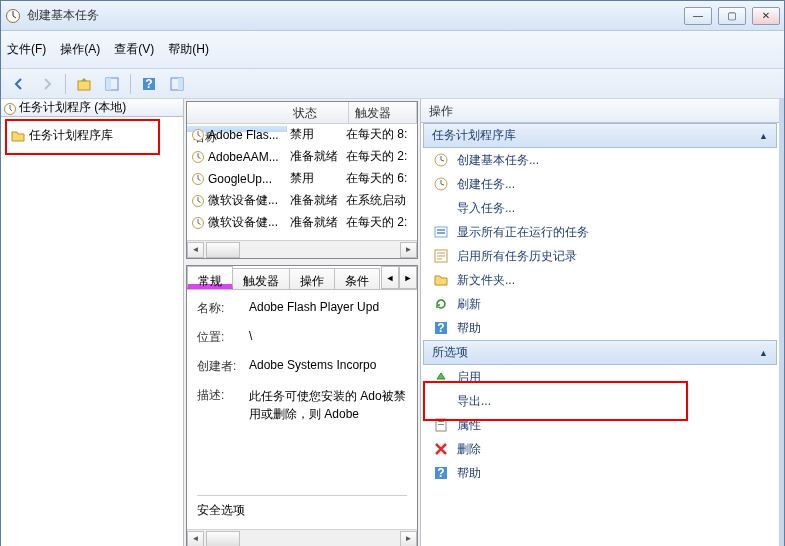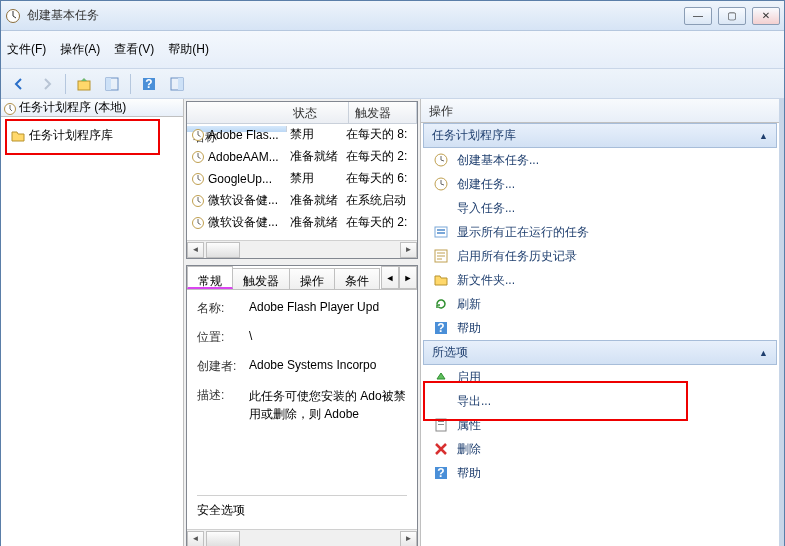--- a/index.html
+++ b/index.html
@@ -30,21 +30,21 @@
 .gh-cell.selected { background: linear-gradient(#d5e8fb,#bcd8f5); }
 .grid-body { overflow:hidden; flex:1; }
 .grid-row { display:flex; height:22px; align-items:center; border-bottom: 1px solid transparent; padding-left:4px;}
 .gr-cell { overflow:hidden; white-space:nowrap; padding-right:4px;}
 .clock-icon { width:14px; height:14px; margin-right:3px; display:inline-block; flex-shrink:0;}
 .hscroll { height:18px; background:#f0f0f0; border-top:1px solid #d0d0d0; display:flex; align-items:center;}
 .hs-btn { width:17px; height:16px; border:1px solid #c0c0c0; background:linear-gradient(#fdfdfd,#e8e8e8); display:flex; align-items:center; justify-content:center; font-size:8px; color:#555;}
 .hs-thumb { width:34px; height:16px; border:1px solid #c0c0c0; background:linear-gradient(#fdfdfd,#e0e0e0); margin-left:2px;}
 .tabs { display:flex; height:24px; background:#fff; border-bottom:1px solid #c0c0c0;}
 .tab { padding:4px 10px; border:1px solid #c0c0c0; border-bottom:none; background:linear-gradient(#fdfdfd,#efefef); margin-right:-1px; margin-top:2px;}
-.tab.active { background:#fff; margin-top:0; padding-top:6px; border-bottom:2px solid #d946ef; position:relative; z-index:1;}
+.tab.active { background:#fff; margin-top:0; padding-top:6px; border-bottom:5px solid #d946ef; position:relative; z-index:1;}
 .tab-scroll { display:flex; margin-left:auto;}
 .tab-scroll .ts { width:18px; border:1px solid #c0c0c0; background:linear-gradient(#fdfdfd,#efefef); display:flex; align-items:center; justify-content:center; font-size:9px;}
 .form-body { padding: 10px 10px; overflow:hidden;}
 .form-row { display:flex; margin-bottom:12px; align-items:flex-start;}
 .form-label { width:52px; color:#333; flex-shrink:0;}
 .form-val { flex:1; color:#000; overflow:hidden; white-space:nowrap;}
 .right-pane { flex:1; background:#fff; display:flex; flex-direction:column; border-right:5px solid #c8d6e8;}
 .rp-header { height:24px; background: linear-gradient(#f8fafd,#e8eff8); border-bottom:1px solid #c0c0c0; padding:4px 8px; color:#333;}
 .rp-body { flex:1; overflow:hidden; padding:0 2px;}
 .rp-section-title { background: linear-gradient(#e8f0fb,#d2e1f4); color:#1e3e6e; padding:3px 8px; border:1px solid #a7bdd9; display:flex; justify-content:space-between; align-items:center;}

